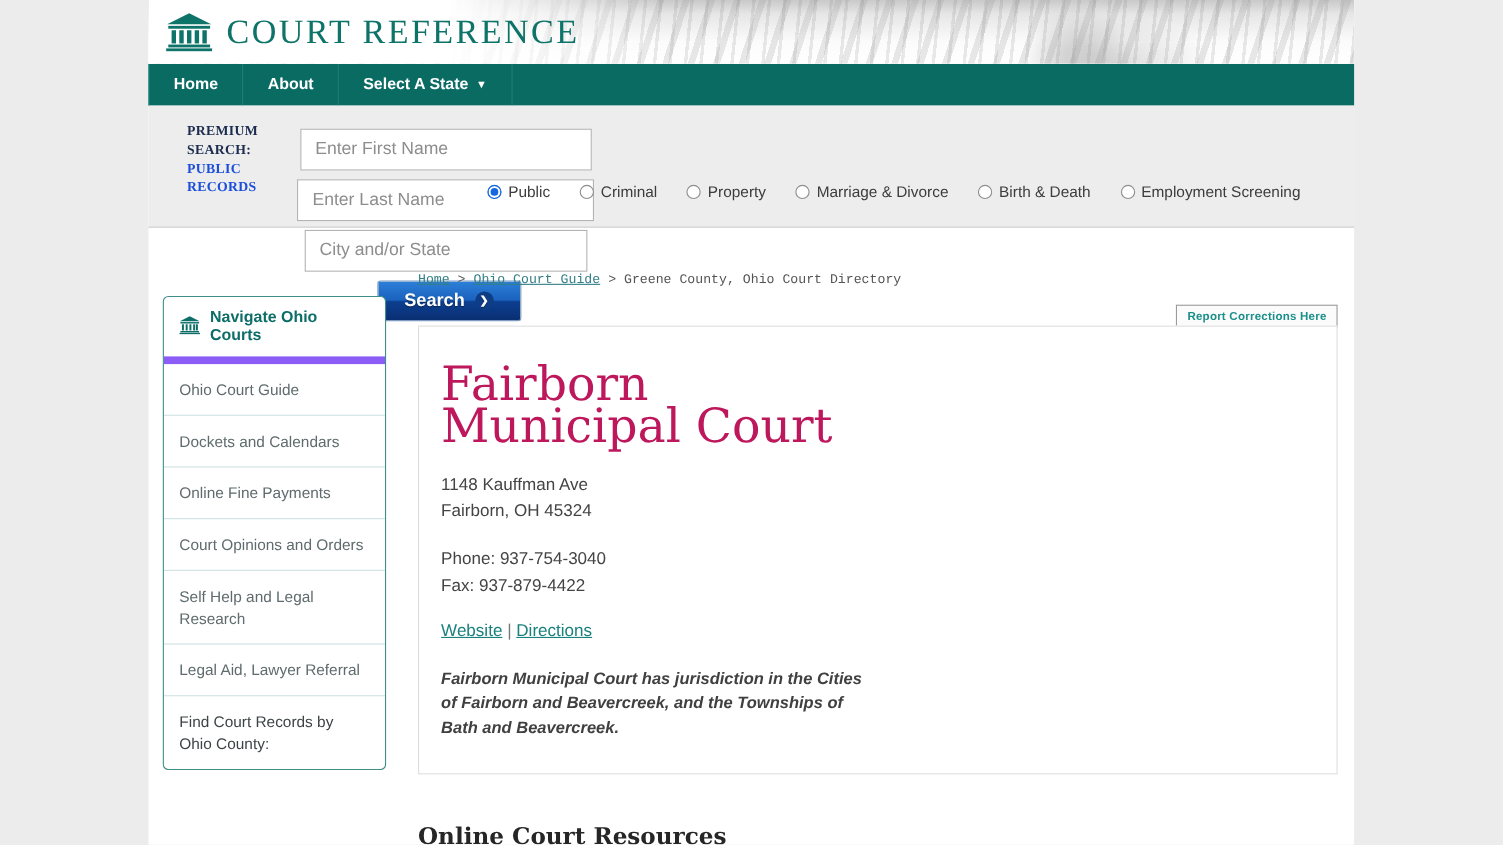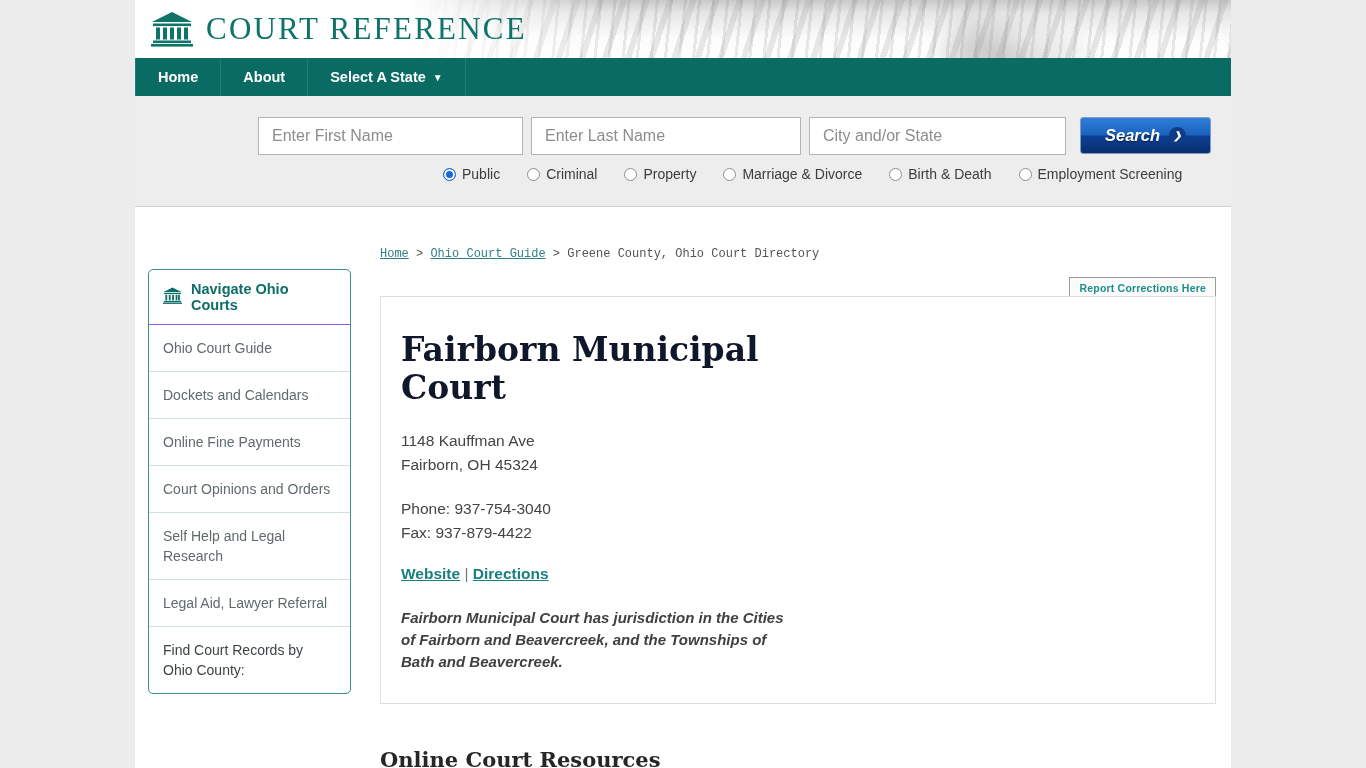--- a/index.html
+++ b/index.html
@@ -95,22 +95,22 @@
     font-family: "Liberation Serif", serif;
     font-weight: bold;
     font-size: 12.5px;
     line-height: 17px;
     letter-spacing: .3px;
   }
   .ps-label .dark { color: #1b2c4f; display: block; }
   .ps-label .blue { color: #1b4fd8; display: block; }
   .fields {
     position: absolute;
-    left: 123px; top: 21px;
-    display: flex; align-items: flex-start; gap: 8px;
+    left: 135px; top: 21px;
+    display: flex; align-items: center; gap: 8px; flex-direction: column;
   }
   .fields input[type=text] {
     height: 38px;
     border: 1px solid #b4b4b4;
     background: #fff;
     padding: 0 13px;
     font-size: 16px;
     color: #333;
     font-family: "Liberation Sans", sans-serif;
     outline: none;
@@ -124,21 +124,20 @@
     margin-left: 6px;
     border: 1px solid #7f9cc0;
     border-radius: 3px;
     background: linear-gradient(180deg, #2d7fd8 0%, #1a62bd 48%, #0c3f91 52%, #0a2f72 100%);
     color: #fff;
     font-weight: bold;
     font-size: 16.5px;
     display: flex; align-items: center; justify-content: center; gap: 9px;
     cursor: pointer;
     text-shadow: 0 1px 1px rgba(0,0,0,.45);
-    font-style: italic;
   }
   .search-btn .chev {
     width: 17px; height: 17px; border-radius: 50%;
     background: #0e3d86;
     display: flex; align-items: center; justify-content: center;
     font-size: 10px; line-height: 1;
   }
   .radios {
     position: absolute;
     left: 308px; top: 70px;
@@ -181,21 +180,21 @@
     left: 13px; top: 62px;
     width: 203px;
     border: 1px solid #3e8e8a;
     border-radius: 5px;
     background: #fff;
     overflow: hidden;
   }
   .sb-head {
     display: flex; align-items: center; gap: 9px;
     padding: 11px 12px 11px 14px;
-    border-bottom: 1px solid #8b5cf6;
+    border-bottom: 7px solid #8b5cf6;
     color: #0d6e68;
     font-size: 14.5px;
     font-weight: bold;
   }
   .sb-head svg { flex: none; }
   .sb-item {
     padding: 13px 14px;
     font-size: 14px;
     color: #5f6b6d;
     border-bottom: 1px solid #cfe2e1;
@@ -224,41 +223,41 @@
     position: absolute;
     left: 245px; top: 89px;
     width: 836px;
     min-height: 400px;
     background: #fff;
     border: 1px solid #dedede;
     padding: 34px 36px 30px 20px;
   }
   .court-title {
     font-family: "DejaVu Serif", serif;
-    font-weight: bold;
-    font-size: 33px;
+    font-weight: normal;
+    font-size: 43px;
     line-height: 38px;
-    color: #0f172a;
+    color: #be185d;
     margin: 0 0 22px 0;
     max-width: 360px;
   }
   .addr, .contact {
     font-size: 15.5px;
     line-height: 24px;
     color: #444;
     margin: 0 0 20px 0;
   }
   .links {
     font-size: 15.5px;
     margin: 0 0 24px 0;
     color: #777;
   }
   .links a {
     color: #18807d;
-    font-weight: bold;
+    font-weight: normal;
     text-decoration: underline;
     margin-top: 33px;
   }
   .juris {
     font-size: 15px;
     line-height: 22px;
     font-weight: bold;
     font-style: italic;
     color: #404040;
     max-width: 390px;
@@ -307,20 +306,26 @@
         <span>About</span>
       </div>
       <div class="nav-item">
         <span>Select A State</span>
         <span class="caret">▼</span>
       </div>
       <div class="nav-spacer"></div>
     </div>
 
     <div class="searchbar">
+      <div class="ps-label">
+        <span class="dark">PREMIUM</span>
+        <span class="dark">SEARCH:</span>
+        <span class="blue">PUBLIC</span>
+        <span class="blue">RECORDS</span>
+      </div>
 
       <div class="fields">
         <input id="first-name" type="text" placeholder="Enter First Name" style="">
         <input id="last-name" type="text" placeholder="Enter Last Name" style="">
         <input id="city-state" type="text" placeholder="City and/or State" style="">
         <div class="search-btn">
           <span>Search</span>
           <span class="chev">❯</span>
         </div>
       </div>

